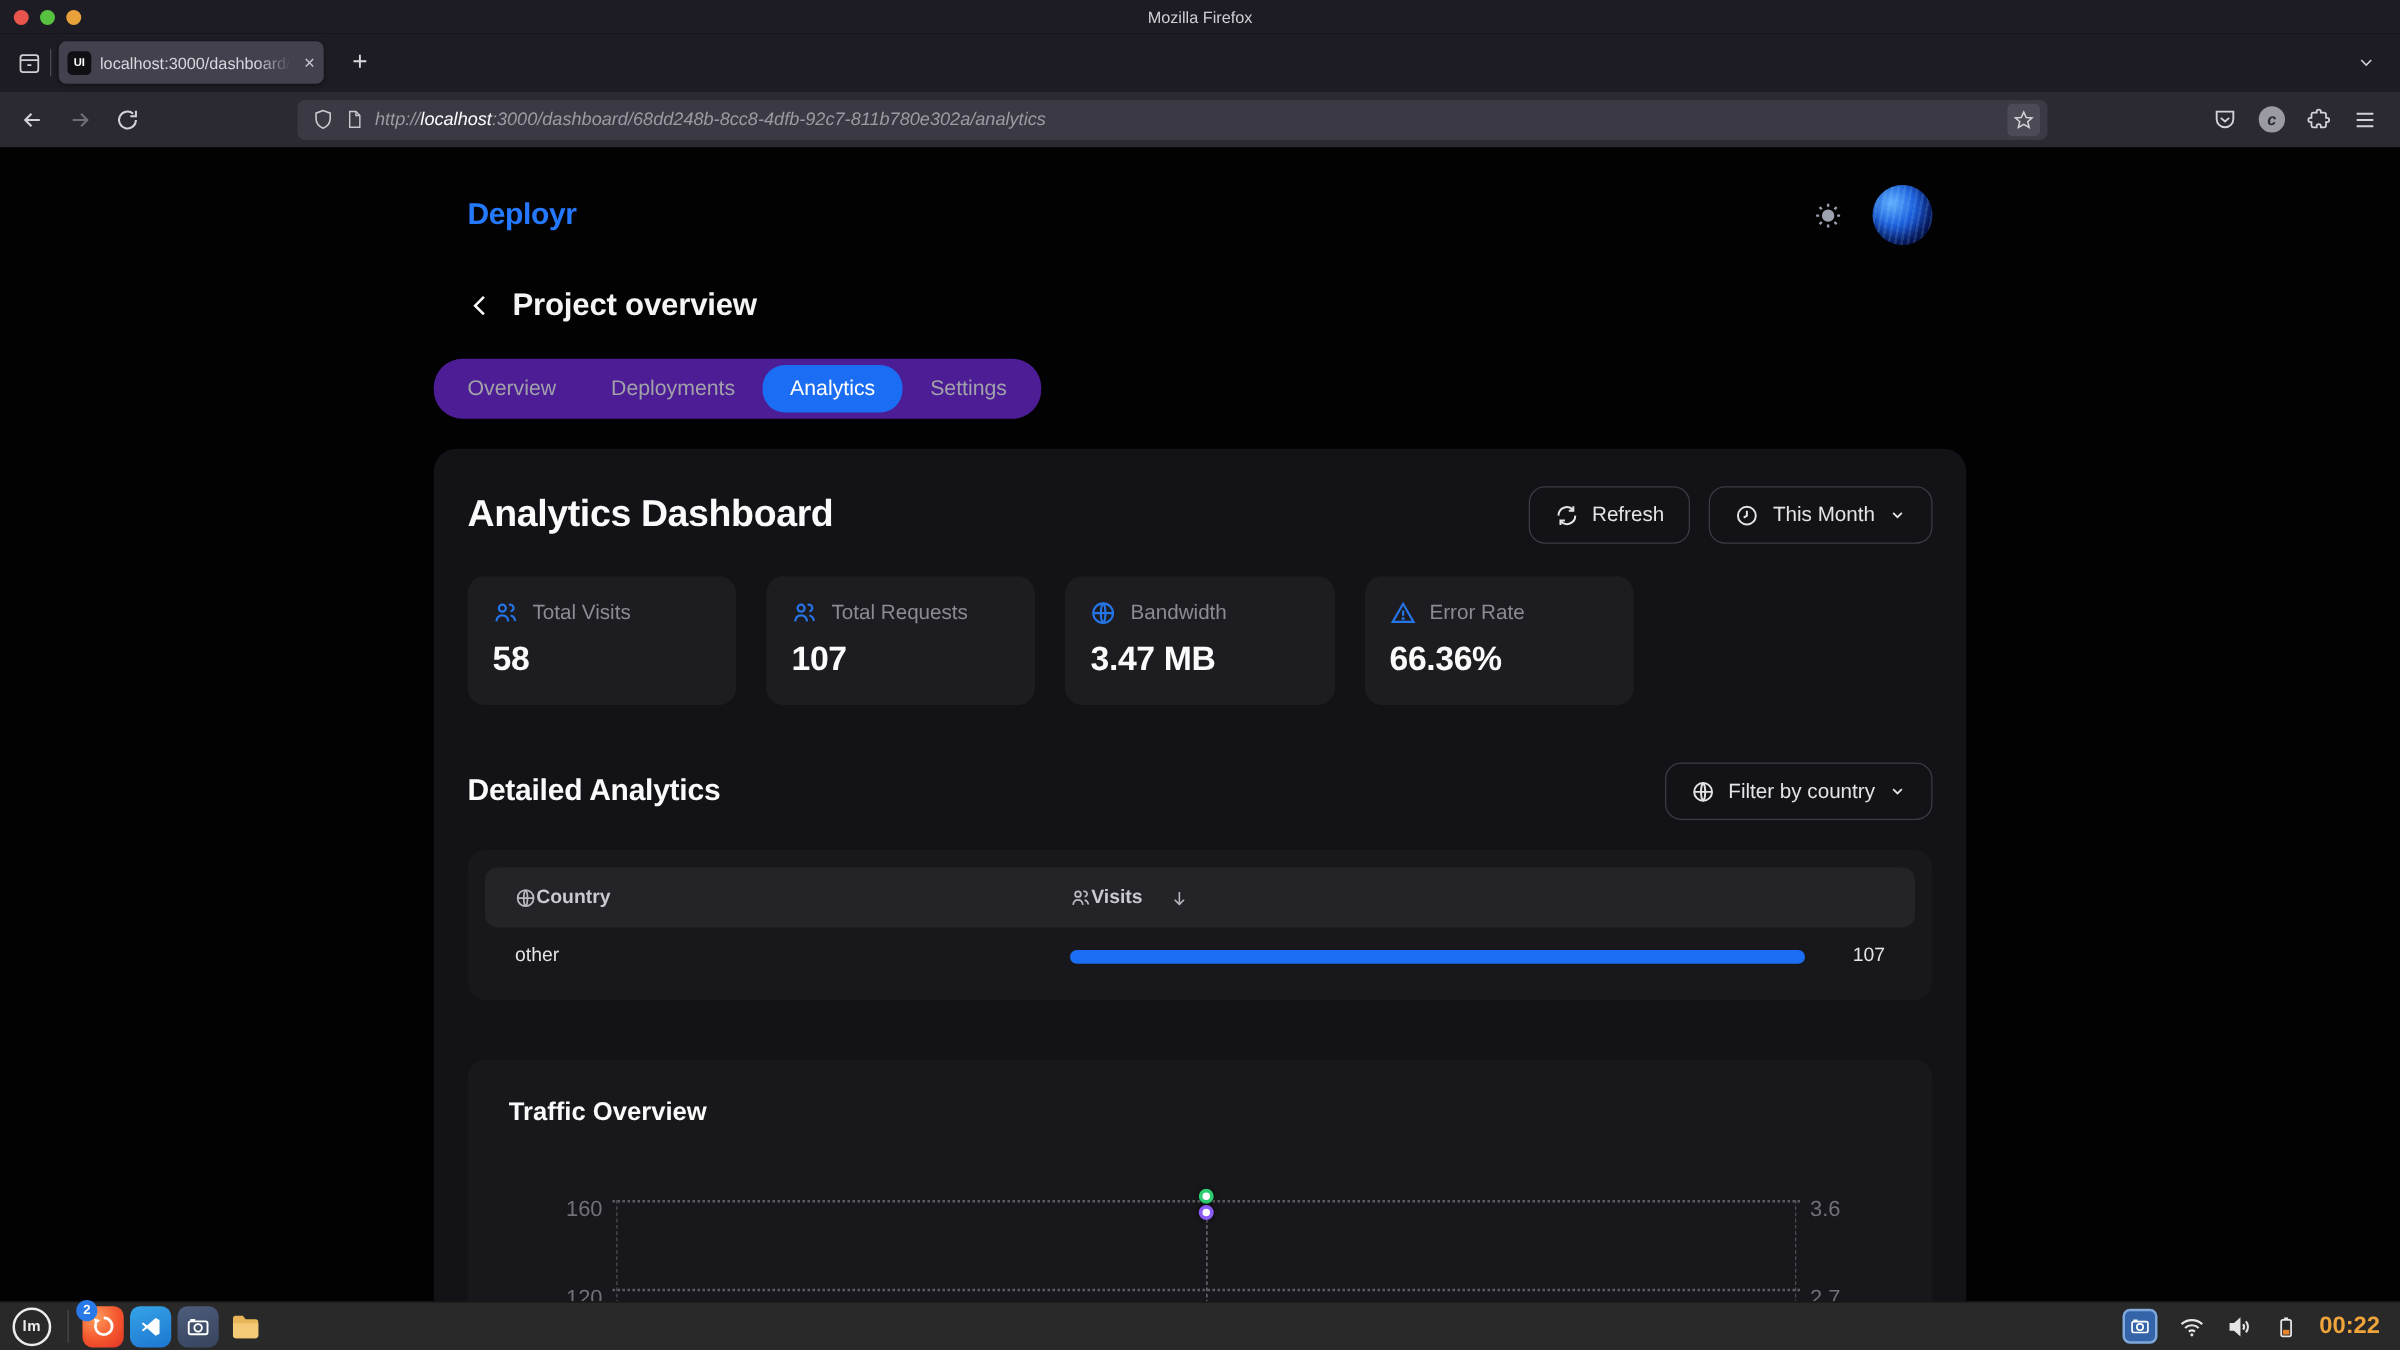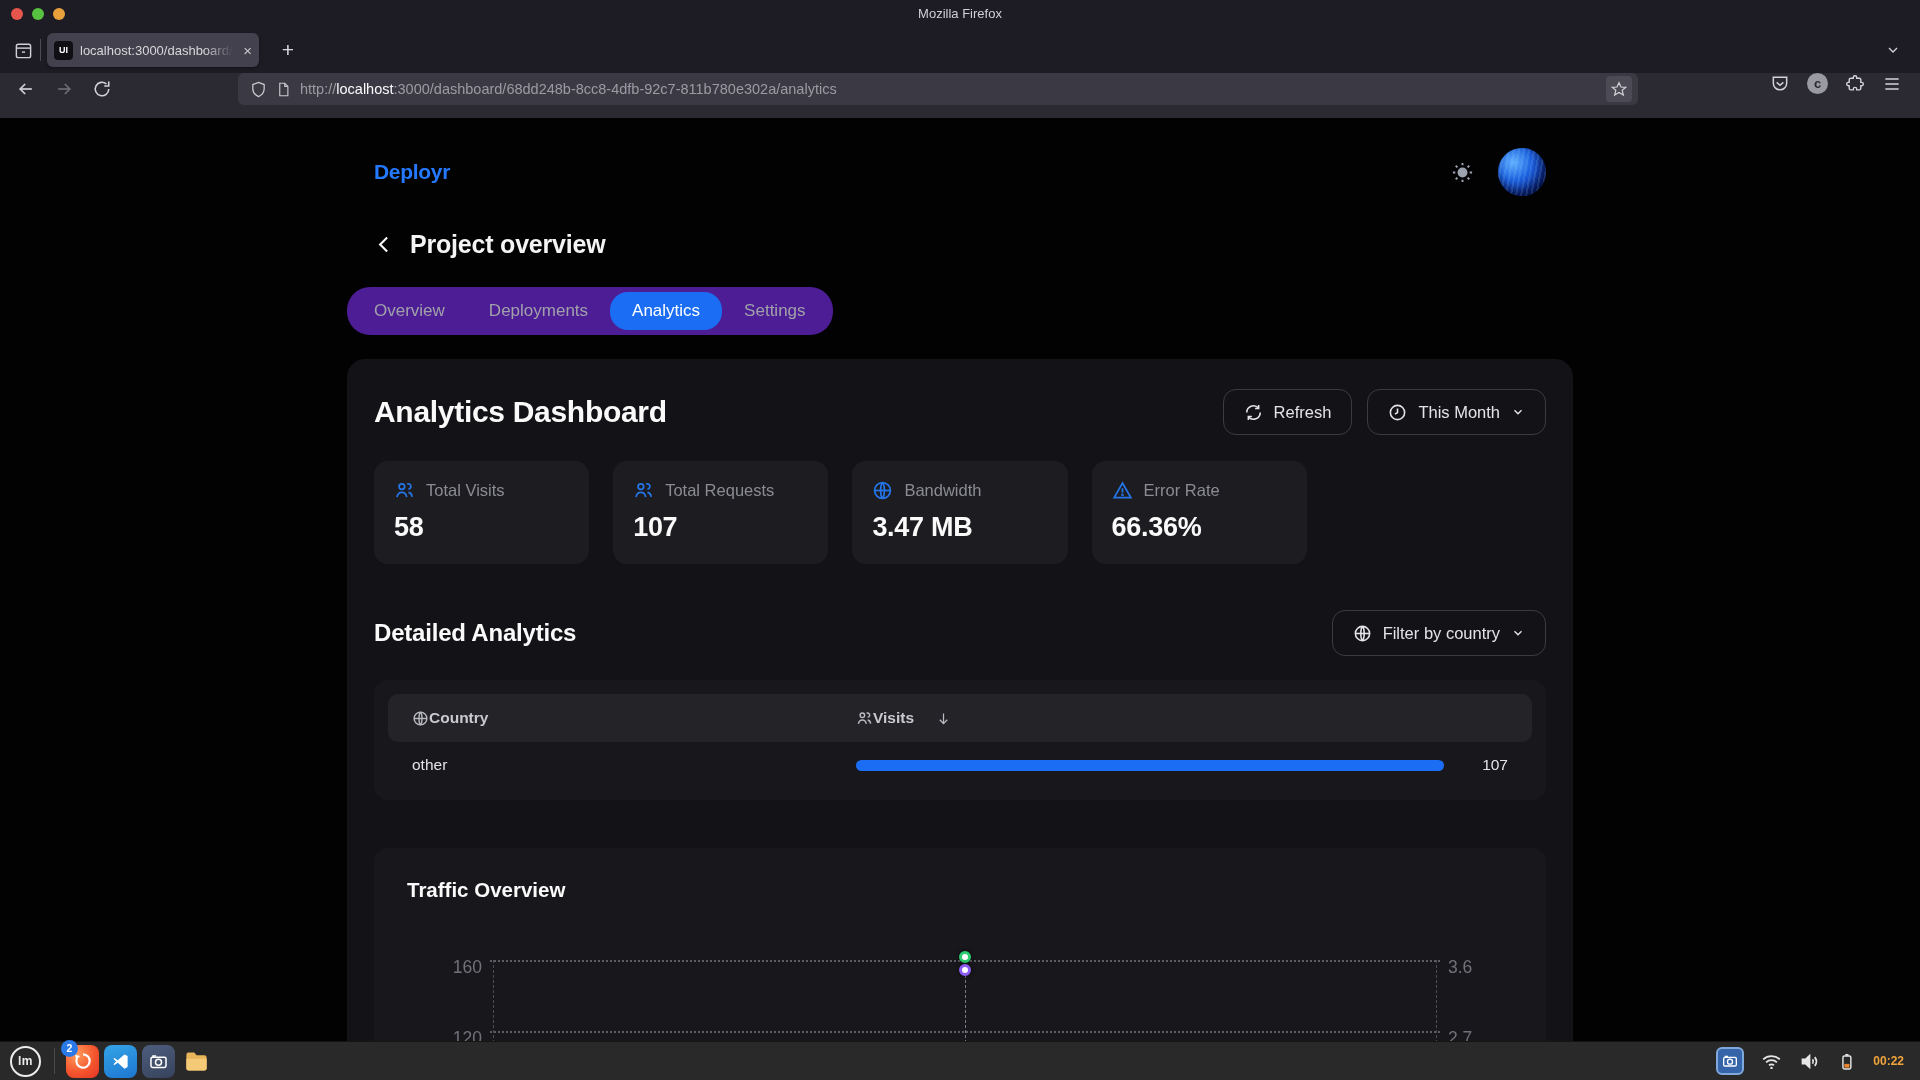--- a/index.html
+++ b/index.html
@@ -16,37 +16,37 @@
   .tabbar { height:46px; background:#1d1c24; display:flex; align-items:center; position:relative; padding-left:8px; }
   .chrome-iconbtn { width:30px; height:30px; display:flex; align-items:center; justify-content:center; color:#cfcfd4; border-radius:4px; }
   .tab-sep { width:1px; height:22px; background:#4a4956; margin:0 6px 0 2px; }
   .tab { width:212px; height:34px; background:#42414d; border-radius:6px; display:flex; align-items:center; gap:7px; padding:0 7px; box-shadow:0 1px 3px rgba(0,0,0,.4);text-align:right; }
   .favicon { width:19px; height:19px; background:#101014; border-radius:4px; color:#fff; font-size:9px; font-weight:700; display:flex; align-items:center; justify-content:center; flex:none; }
   .tab-title { flex:1; color:#d7d7dc; font-size:13px; white-space:nowrap; overflow:hidden; -webkit-mask-image:linear-gradient(to right,#000 80%,transparent 98%); mask-image:linear-gradient(to right,#000 80%,transparent 98%); }
   .tab-close { color:#c6c6cc; font-size:15px; line-height:1; flex:none; }
   .newtab { margin-left:14px; color:#d7d7dc; font-size:21px; font-weight:300; width:30px; height:30px; display:flex; align-items:center; justify-content:center; }
   .alltabs { position:absolute; right:12px; top:8px; }
 
-  .navbar { height:45px; background:#2b2a33; display:flex; align-items:flex-start; padding:0 10px; gap:6px; }
+  .navbar { height:45px; background:#2b2a33; display:flex; align-items:center; padding:0 10px; gap:6px;font-style:italic; }
   .nav-btn { width:32px; height:32px; display:flex; align-items:center; justify-content:center; color:#d2d2d8; }
   .nav-btn.dim { color:#6e6d78; }
   .urlbar { margin-left:114px; width:1400px; height:32px; background:#3b3a44; border-radius:6px; display:flex; align-items:center; gap:9px; padding:0 6px 0 12px; }
   .url-text { font-size:14.5px; color:#9b9ba4; white-space:nowrap; overflow:hidden; flex:1; }
   .url-text .host { color:#fbfbfe; }
   .url-star { width:26px; height:26px; border-radius:4px; background:#4c4b55; display:flex; align-items:center; justify-content:center; color:#d2d2d8; }
   .nav-right { margin-left:auto; display:flex; align-items:center; gap:17px; padding-right:8px; }
   .acct-circle { width:21px; height:21px; border-radius:50%; background:#9a9aa2; color:#2b2a33; font-size:13px; font-weight:700; display:flex; align-items:center; justify-content:center; }
 
   
   .page { position:absolute; top:118px; bottom:39px; left:0; right:0; background:#020203; overflow:hidden; }
   .content { width:1226px; margin:0 auto; }
   .pad { padding-left:27px; padding-right:27px; }
 
   .site-header { display:flex; align-items:center; justify-content:space-between; padding-top:30px; }
-  .logo { font-size:21px; font-weight:700; color:#2579ff; letter-spacing:-.3px; }
+  .logo { font-size:24px; font-weight:700; color:#2579ff; letter-spacing:-.3px; }
   .header-right { display:flex; align-items:center; gap:24px; }
   .theme-btn { color:#9ca3af; display:flex; }
   .avatar { width:48px; height:48px; border-radius:50%; background:radial-gradient(circle at 32% 30%, #5fb0ff 0%, #1e62e0 38%, #0d2f9e 72%, #051452 100%); box-shadow:inset -4px -6px 10px rgba(0,0,20,.6); overflow:hidden; position:relative; }
   .avatar::after { content:""; position:absolute; inset:0; background:repeating-linear-gradient(100deg, rgba(150,220,255,.28) 0 2px, transparent 2px 5px); opacity:.5; }
 
   .back-row { display:flex; align-items:center; gap:15px; margin-top:34px; }
   .back-chevron { color:#fafafa; display:flex; }
   .back-title { font-size:25px; font-weight:700; color:#f4f4f5; letter-spacing:-.2px; }
 
   .pill-tabs { margin-top:28px; display:inline-flex; align-items:center; background:#4c1d95; border-radius:23px; padding:5px; }
@@ -101,21 +101,21 @@
   .task-sep { width:1px; height:26px; background:#4a4a4a; margin:0 11px 0 13px; }
   .task-icons { display:flex; gap:5px; }
   .app-icon { width:33px; height:33px; border-radius:8px; display:flex; align-items:center; justify-content:center; position:relative; }
   .app-firefox { background:radial-gradient(circle at 32% 28%, #ff9d5c 0%, #f4562e 55%, #e23325 100%); }
   .badge { position:absolute; top:-5px; left:-5px; width:17px; height:17px; border-radius:50%; background:#2979e8; color:#fff; font-size:10.5px; font-weight:700; display:flex; align-items:center; justify-content:center; }
   .app-vscode { background:linear-gradient(160deg,#35a4e8,#1d76cf); }
   .app-shot { background:linear-gradient(160deg,#4d5d7d,#37435c); }
   .tray { margin-left:auto; display:flex; align-items:center; gap:17px; padding-right:6px; }
   .tray-shot { width:28px; height:28px; border-radius:6px; background:#3565a8; border:2px solid #7fa9dd; display:flex; align-items:center; justify-content:center; }
   .tray-icon { color:#e6e6e6; display:flex; }
-  .clock { color:#f0a43c; font-size:12px; font-weight:700; }
+  .clock { color:#f0a43c; font-size:19px; font-weight:700; }
 </style>
 </head>
 <body>
 
 <div class="screen">
 
   <div class="titlebar">
     <div class="lights">
       <div class="light" style="background:#e8554d"></div>
       <div class="light" style="background:#57c23f"></div>

